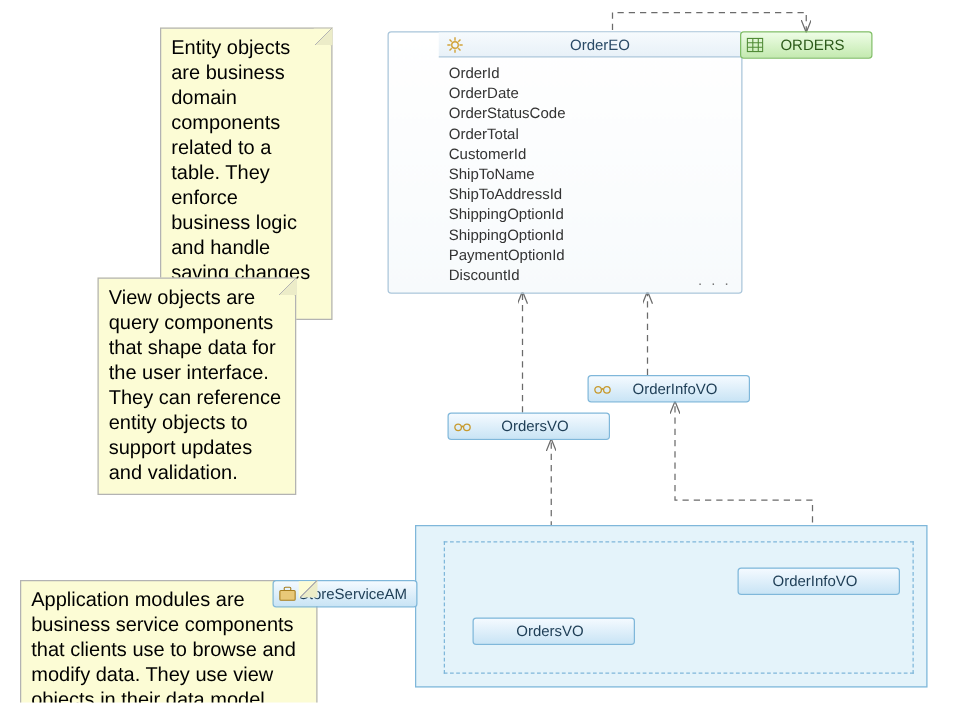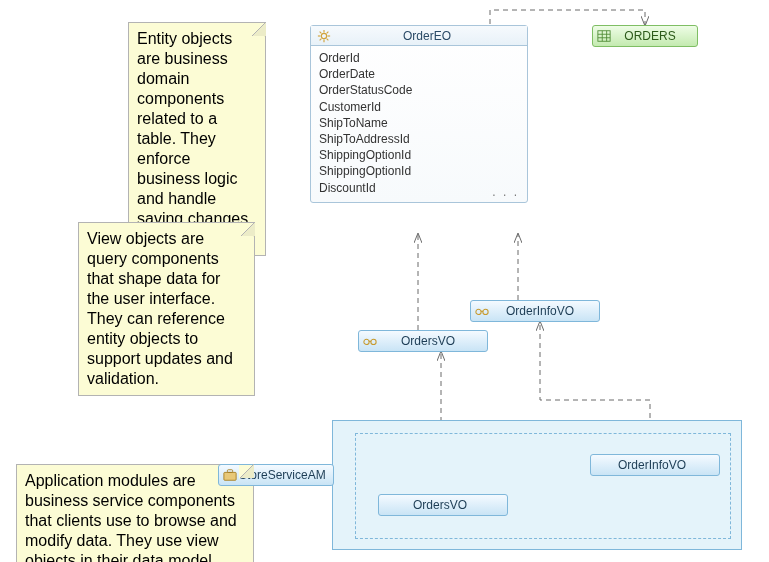--- a/index.html
+++ b/index.html
@@ -144,56 +144,58 @@
   <path d="M 441 494 L 441 352" stroke="#6b6b6b" stroke-dasharray="5,4" fill="none" marker-end="url(#arrow)"></path>
 
   <path d="M 650 454 L 650 400 L 540 400 L 540 322" stroke="#6b6b6b" stroke-dasharray="5,4" fill="none" marker-end="url(#arrow)"></path>
 </svg>
 
 <div class="note" style="left:128px; top:22px; width:138px;">
   <div class="note-fold"></div>
   <span>Entity objects are business domain components related to a table. They enforce business logic and handle saving changes to the rows.</span>
 </div>
 
-<div class="note" style="left:78px; top:222px; width:177px;">
+<div class="note" style="left:78px; top:222px; width:159px;">
   <div class="note-fold"></div>
   <span>View objects are query components that shape data for the user interface. They can reference entity objects to support updates and validation.</span>
 </div>
 
 <div class="note" style="left:16px; top:420px; width:238px;margin-top:44px;">
   <div class="note-fold"></div>
   <span>Application modules are business service components that clients use to browse and modify data. They use view objects in their data model.</span>
 </div>
 
-<div class="entity-box" style="left:310px; top:25px; width:218px;">
+<div class="entity-box" style="left:310px; top:25px; width:284px;padding-left:40px;">
   <div class="entity-header">
     <svg class="icon" viewBox="0 0 16 16">
         <circle cx="8" cy="8" r="3" fill="none" stroke="#d2a33a" stroke-width="1.3"></circle>
         <g stroke="#d2a33a" stroke-width="1.3">
           <line x1="8" y1="1" x2="8" y2="4"></line>
           <line x1="8" y1="12" x2="8" y2="15"></line>
           <line x1="1" y1="8" x2="4" y2="8"></line>
           <line x1="12" y1="8" x2="15" y2="8"></line>
           <line x1="3" y1="3" x2="5" y2="5"></line>
           <line x1="11" y1="11" x2="13" y2="13"></line>
           <line x1="3" y1="13" x2="5" y2="11"></line>
           <line x1="11" y1="5" x2="13" y2="3"></line>
         </g>
       </svg>
     <span class="entity-title">OrderEO</span>
   </div>
   <div class="entity-attrs">
     <div>OrderId</div>
     <div>OrderDate</div>
     <div>OrderStatusCode</div>
+    <div>OrderTotal</div>
     <div>CustomerId</div>
     <div>ShipToName</div>
     <div>ShipToAddressId</div>
     <div>ShippingOptionId</div>
     <div>ShippingOptionId</div>
+    <div>PaymentOptionId</div>
     <div>DiscountId</div>
     <span class="ellipsis">. . .</span>
   </div>
 </div>
 
 <div class="small-box green-box" style="left:592px; top:25px; width:106px;">
   <svg class="icon" viewBox="0 0 16 16">
       <rect x="1" y="2" width="14" height="12" fill="none" stroke="#4f8a35" stroke-width="1"></rect>
       <line x1="1" y1="6" x2="15" y2="6" stroke="#4f8a35"></line>
       <line x1="1" y1="10" x2="15" y2="10" stroke="#4f8a35"></line>

